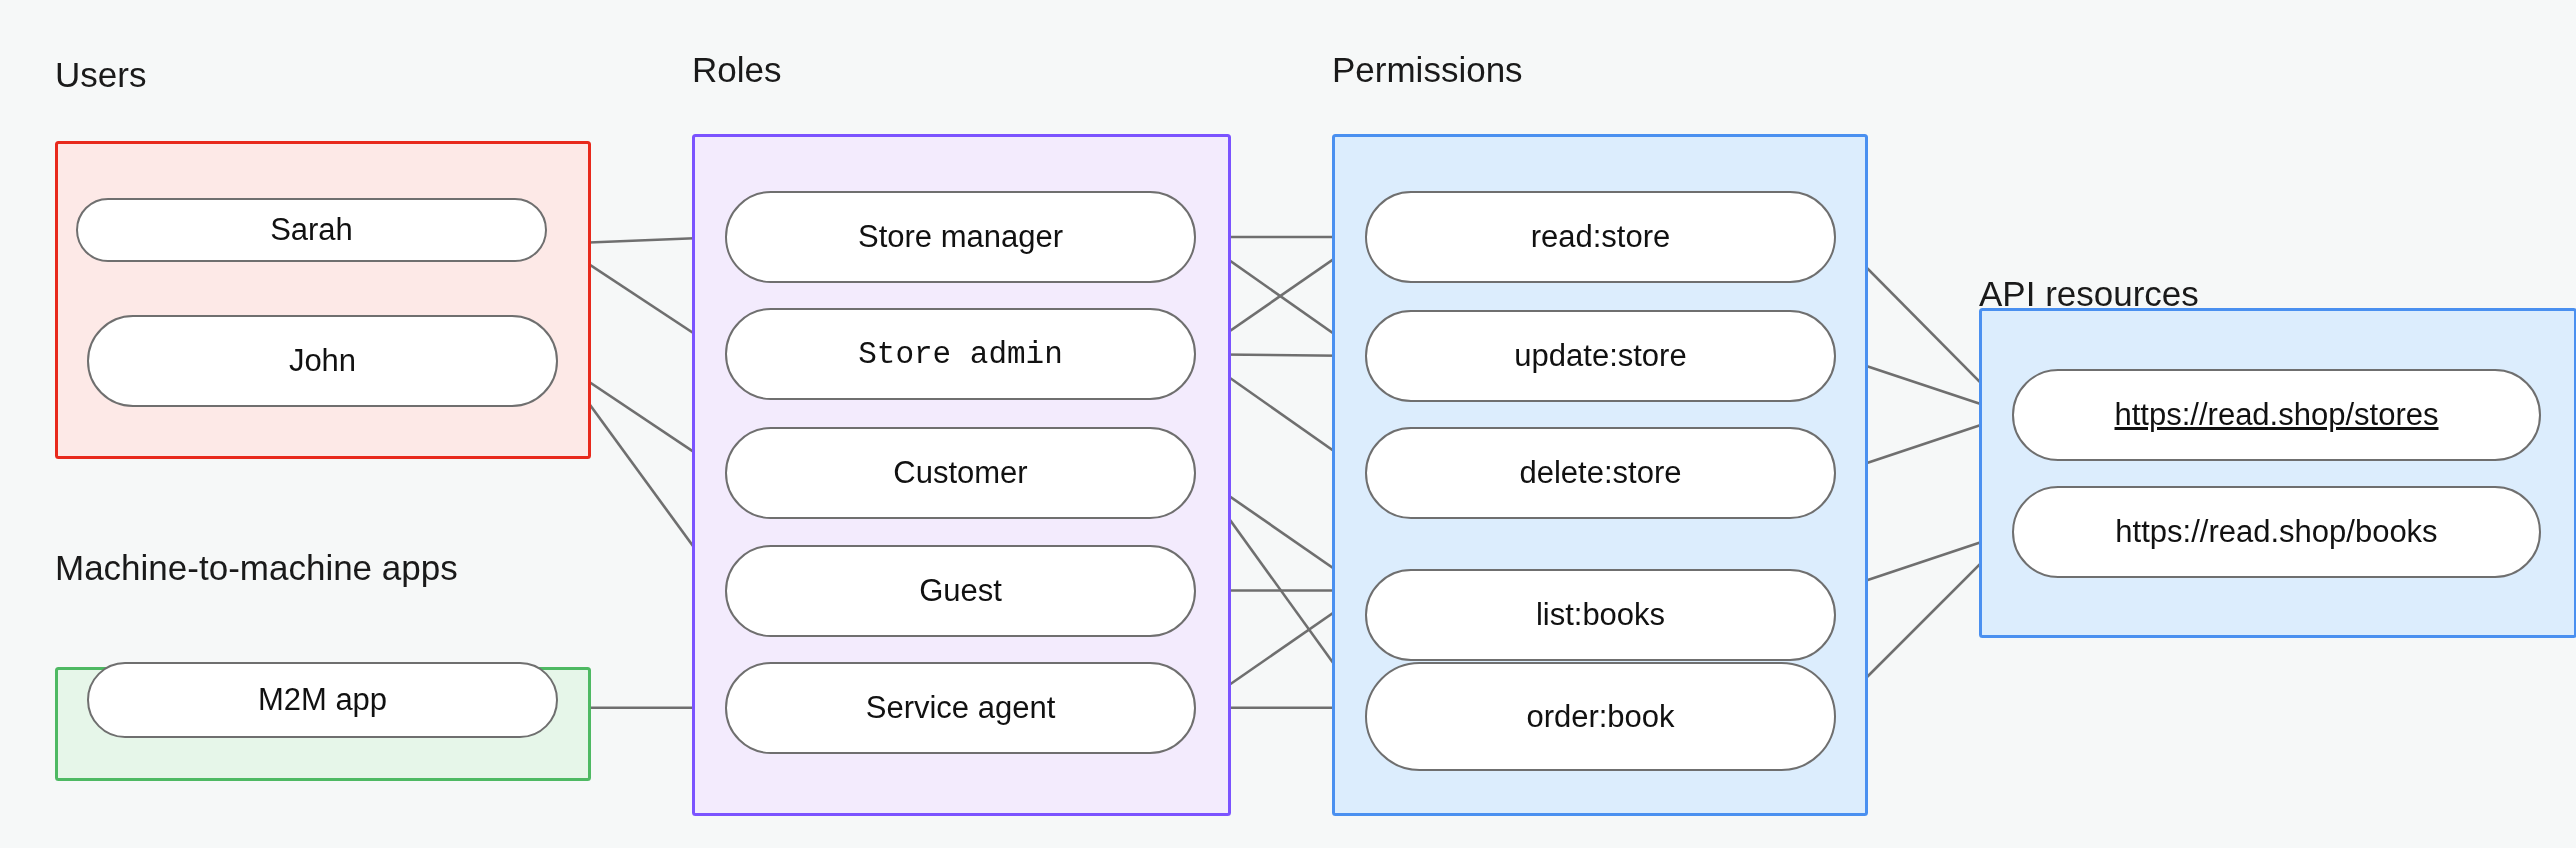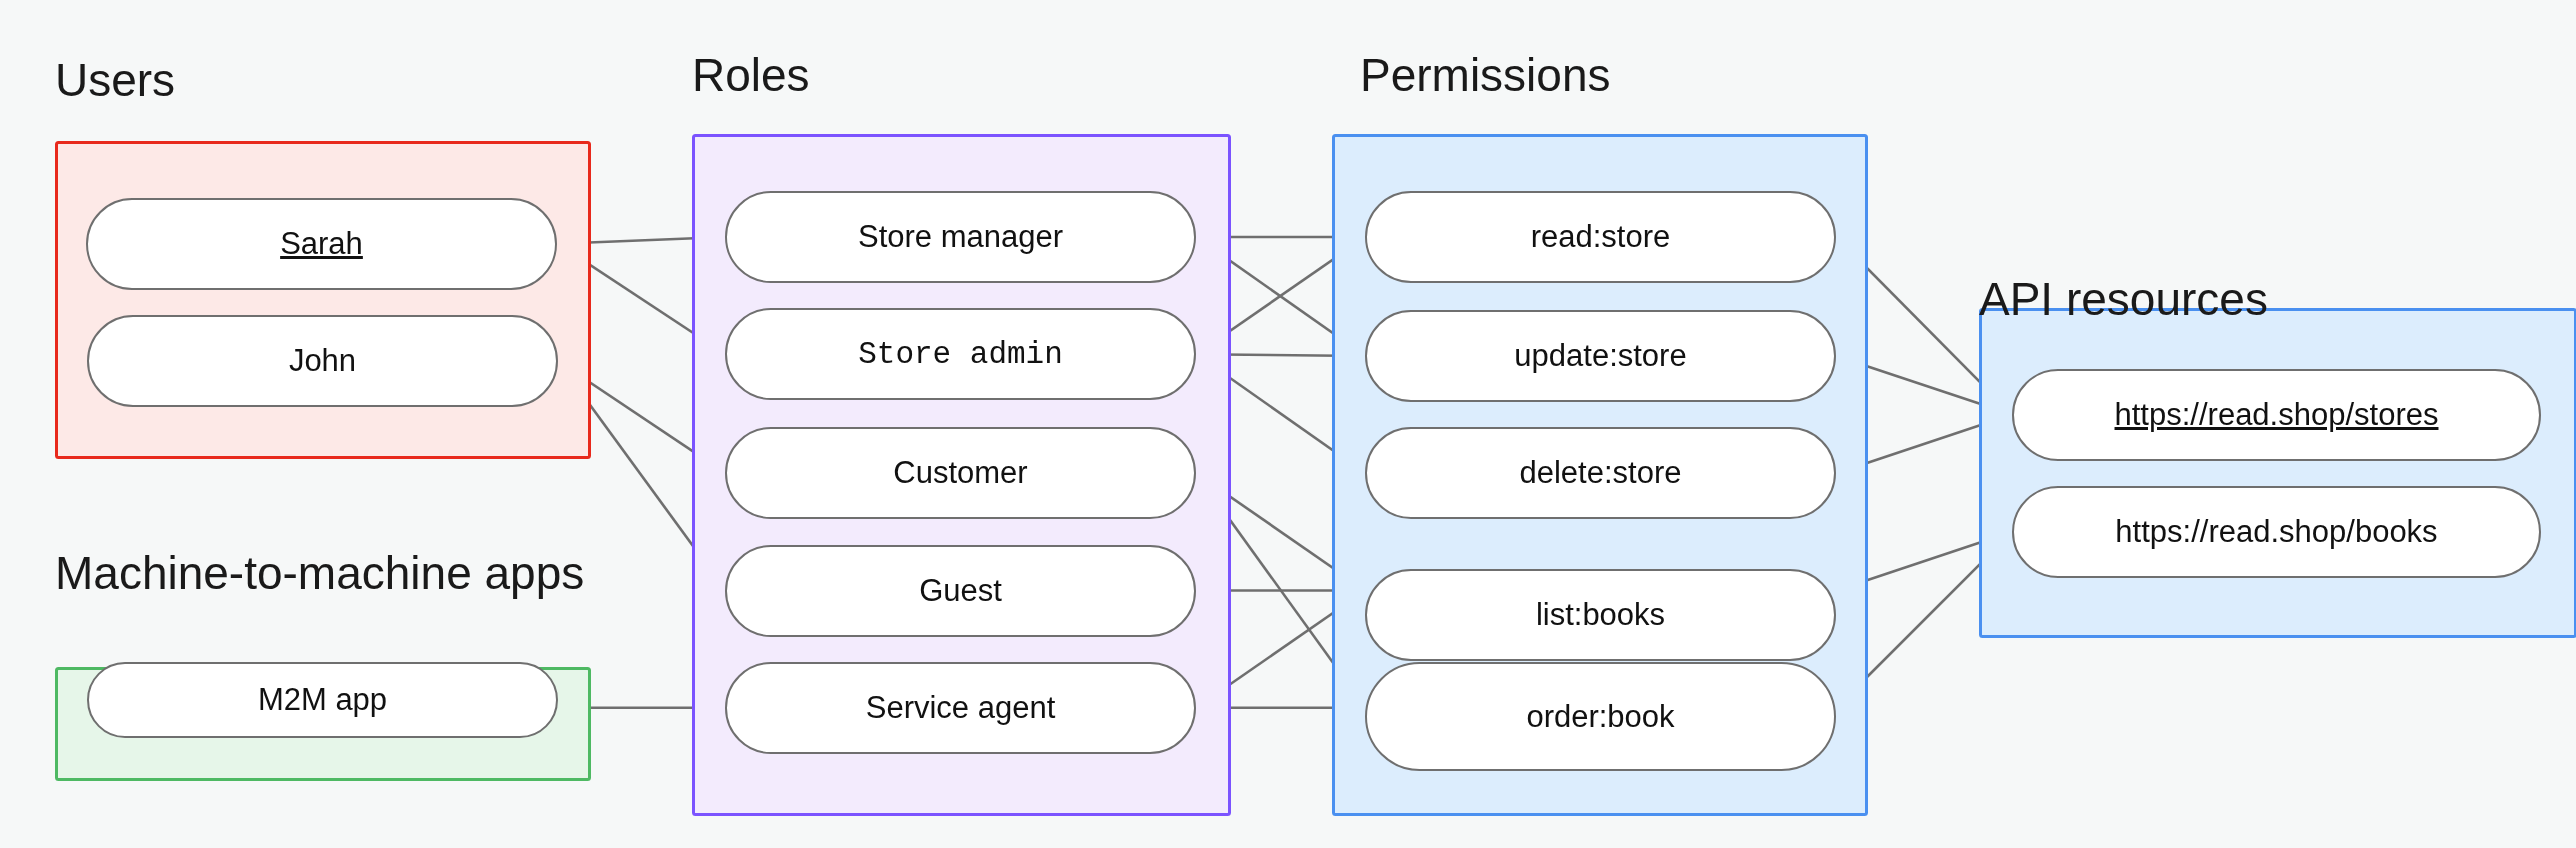--- a/index.html
+++ b/index.html
@@ -8,21 +8,21 @@
     width:2576px;height:848px;
     background:#f6f8f8;
     font-family:"Liberation Sans", sans-serif;
     overflow:hidden;
   }
   #stage{position:relative;width:2576px;height:848px;}
   #wires{position:absolute;left:0;top:0;width:2576px;height:848px;pointer-events:none;}
 
   .group-label{
     position:absolute;
-    font-size:46px;
+    font-size:35px;
     color:#1a1a1a;
     font-weight:400;
     white-space:nowrap;
     line-height:1;
   }
   .group-box{
     position:absolute;
     border-style:solid;
     border-width:3.5px;
     box-sizing:border-box;
@@ -86,23 +86,23 @@
       <circle cx="2305.92" cy="609.6" r="10" fill="#6f6f6f"></circle>
     </svg>
 <div class="group-box g-users" style="left: 55px; top: 141px; width: 536px; height: 318px; border-radius: 3.5px;"></div>
     <div class="group-box g-m2m" style="left: 55px; top: 667px; width: 536px; height: 114px; border-radius: 3.5px;"></div>
     <div class="group-box g-roles" style="left: 692px; top: 134px; width: 539px; height: 682px; border-radius: 3.5px;"></div>
     <div class="group-box g-perms" style="left: 1332px; top: 134px; width: 536px; height: 682px; border-radius: 3.5px;"></div>
     <div class="group-box g-api" style="left: 1979px; top: 308px; width: 598px; height: 330px; border-radius: 3.5px;"></div>
     <div class="group-label" style="left: 55px; top: 57px;">Users</div>
     <div class="group-label" style="left: 55px; top: 550px;">Machine-to-machine apps</div>
     <div class="group-label" style="left: 692px; top: 52px;">Roles</div>
-    <div class="group-label" style="left: 1332px; top: 52px; margin-left: 28px;">Permissions</div>
+    <div class="group-label" style="left: 1332px; top: 52px;">Permissions</div>
     <div class="group-label" style="left: 1979px; top: 228px; margin-top: 48px;">API resources</div>
-    <div class="node" style="left: 86px; top: 198px; width: 471px; height: 92px; text-decoration: underline;">Sarah</div>
+    <div class="node" style="left: 76px; top: 198px; width: 471px; height: 64px;">Sarah</div>
     <div class="node" style="left: 87px; top: 315px; width: 471px; height: 92px;">John</div>
     <div class="node" style="left: 87px; top: 662px; width: 471px; height: 76px;">M2M app</div>
     <div class="node" style="left: 725px; top: 191px; width: 471px; height: 92px;">Store manager</div>
     <div class="node" style="left: 725px; top: 308px; width: 471px; height: 92px; font-family: Liberation Mono, monospace;">Store admin</div>
     <div class="node" style="left: 725px; top: 427px; width: 471px; height: 92px;">Customer</div>
     <div class="node" style="left: 725px; top: 545px; width: 471px; height: 92px;">Guest</div>
     <div class="node" style="left: 725px; top: 662px; width: 471px; height: 92px;">Service agent</div>
     <div class="node" style="left: 1365px; top: 191px; width: 471px; height: 92px;">read:store</div>
     <div class="node" style="left: 1365px; top: 310px; width: 471px; height: 92px;">update:store</div>
     <div class="node" style="left: 1365px; top: 427px; width: 471px; height: 92px;">delete:store</div>

